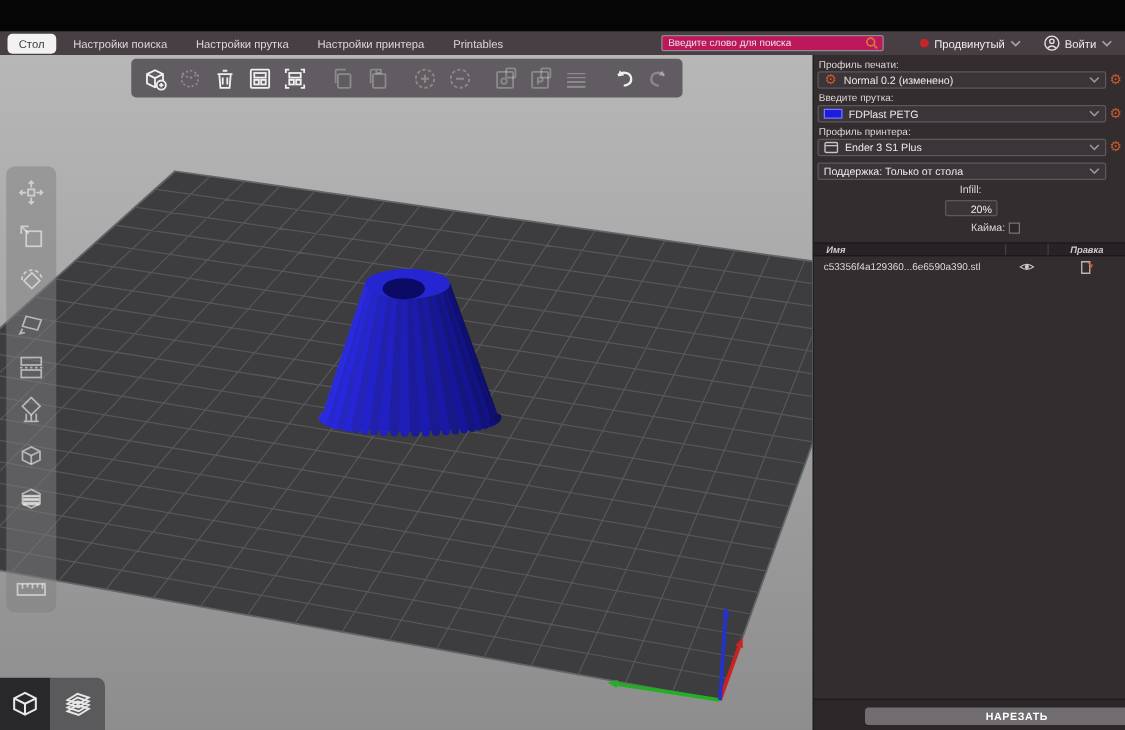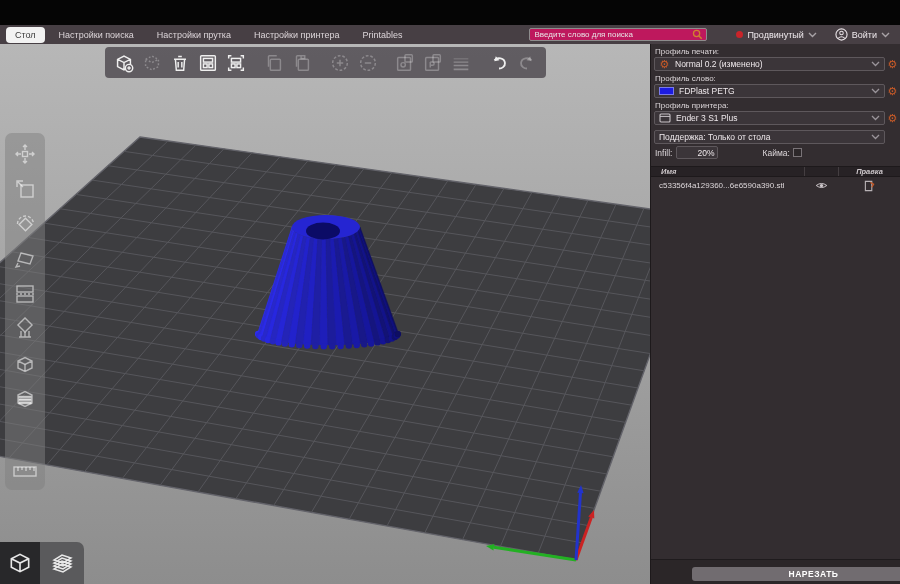--- a/index.html
+++ b/index.html
@@ -54,21 +54,21 @@
   .sidebar{width:250px;height:540px;background:#332d30;display:flex;flex-direction:column;
     border-left:1px solid #1d191b;}
   .sb-label{color:#ddd7da;font-size:8px;padding:3px 0 1px 4px;}
   .sb-row{display:flex;align-items:center;padding:0 2px 0 3px;gap:2px;}
   .sb-select{flex:1;height:14px;background:#3b3539;border:1px solid #5e585c;border-radius:2px;
     display:flex;align-items:center;padding:0 4px;gap:5px;color:#efe9ec;font-size:8.5px;white-space:nowrap;overflow:hidden;}
   .sb-select .chev{margin-left:auto;}
   .gear{width:11px;text-align:center;color:#c75a28;font-size:11px;line-height:11px;}
   .gear-slot{width:11px;}
   .swatch{width:15px;height:8px;background:#1c1ce0;border:1px solid #7a7ae8;}
-  .inline-row{display:flex;align-items:center;padding:2px 2px 0 4px;gap:4px;color:#ddd7da;font-size:8.5px;}
+  .inline-row{display:flex;align-items:center;padding:2px 2px 0 4px;gap:4px;color:#ddd7da;font-size:8.5px;flex-direction:column;}
   .infill-select{width:40px;height:13px;background:#3b3539;border:1px solid #5e585c;border-radius:2px;
     display:flex;align-items:center;padding:0 20px;color:#efe9ec;font-size:8.5px;}
   .infill-select .chev{margin-left:auto;}
   .brim-wrap{margin-left:40px;display:flex;align-items:center;gap:3px;}
   .checkbox{width:9px;height:9px;background:#2c2729;border:1px solid #79737>7;}
   .checkbox{border:1px solid #797377;}
 
   .obj-table{margin-top:7px;}
   .ot-head{display:flex;background:#272225;border-top:1px solid #1d191b;border-bottom:1px solid #1d191b;
     color:#cfc9cc;font-size:7.5px;font-weight:bold;height:11px;align-items:center;font-style:italic;}
@@ -367,21 +367,21 @@
       <div class="sb-select">
         <span class="gear">⚙</span>
         <span>Normal 0.2 (изменено)</span>
         <svg class="chev" width="9" height="6" viewBox="0 0 9 6">
             <path d="M1 1 L4.5 4.5 L8 1" fill="none" stroke="#9a949a" stroke-width="1.3"></path>
           </svg>
       </div>
       <span class="gear">⚙</span>
     </div>
 
-    <div class="sb-label">Профиль слово:</div>
+    <div class="sb-label">Введите прутка:</div>
     <div class="sb-row">
       <div class="sb-select">
         <span class="swatch"></span>
         <span>FDPlast PETG</span>
         <svg class="chev" width="9" height="6" viewBox="0 0 9 6">
             <path d="M1 1 L4.5 4.5 L8 1" fill="none" stroke="#9a949a" stroke-width="1.3"></path>
           </svg>
       </div>
       <span class="gear">⚙</span>
     </div>

